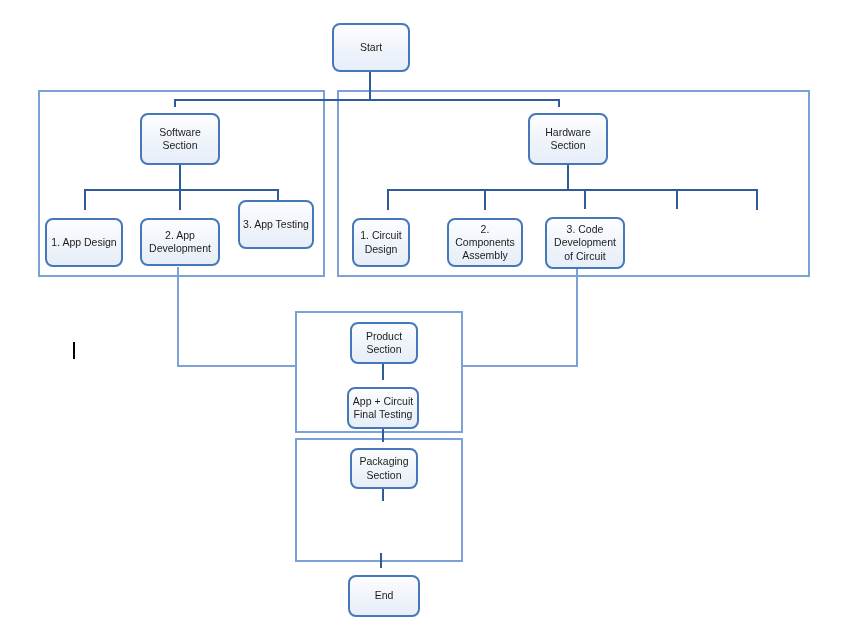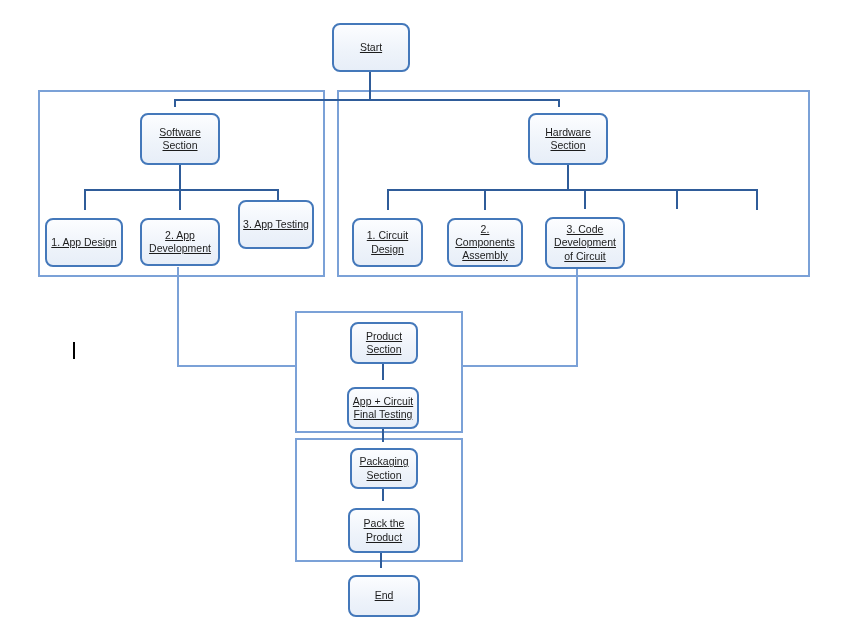--- a/index.html
+++ b/index.html
@@ -15,21 +15,21 @@
   .lv,.lh{position:absolute;}
   .lv{width:2px;}
   .lh{height:2px;}
   .dark{background:#2f5c99;}
   .light{background:#7ba1d7;}
   
   .node{
     position:absolute;box-sizing:border-box;
     border:2px solid #4478ba;border-radius:8px;
     background:linear-gradient(180deg,#fcfdff 0%,#eef3fa 60%,#e7eef8 100%);
-    display:flex;align-items:center;justify-content:center;text-align:center;text-decoration:underline;
+    display:flex;align-items:center;justify-content:center;text-align:center;
   }
   .node::before{
     content:"";position:absolute;left:-8px;top:-8px;
     width:calc(100% + 10px);height:100%;
     background:#4e80bd;border-radius:7px;z-index:-1;
   }
   .node .label{
     position:relative;z-index:1;font-size:10.5px;line-height:1.25;
     padding:0 2px;width:100%;box-sizing:border-box;
   }
@@ -90,41 +90,38 @@
   <div class="node" style="left:45px;top:218px;width:78px;height:49px">
     <span class="label">1. App Design</span>
   </div>
   <div class="node" style="left:140px;top:218px;width:80px;height:48px">
     <span class="label">2. App Development</span>
   </div>
   <div class="node" style="left:238px;top:200px;width:76px;height:49px">
     <span class="label">3. App Testing</span>
   </div>
 
-  <div class="node" style="left:352px;top:218px;width:71px;height:49px">
+  <div class="node" style="left:352px;top:218px;width:58px;height:49px">
     <span class="label">1. Circuit Design</span>
   </div>
   <div class="node" style="left:447px;top:218px;width:76px;height:49px">
     <span class="label">2. Components Assembly</span>
   </div>
   <div class="node" style="left:545px;top:217px;width:80px;height:52px">
     <span class="label">3. Code Development of Circuit</span>
   </div>
 
   <div class="node" style="left:350px;top:322px;width:68px;height:42px">
     <span class="label">Product Section</span>
   </div>
   <div class="node" style="left:347px;top:387px;width:72px;height:42px">
     <span class="label">App + Circuit Final Testing</span>
   </div>
 
   <div class="node" style="left:350px;top:448px;width:68px;height:41px">
     <span class="label">Packaging Section</span>
   </div>
-  <div class="node" style="left:348px;top:508px;width:72px;height:45px">
-    <span class="label">Pack the Product</span>
-  </div>
 
   <div class="node" style="left:348px;top:575px;width:72px;height:42px">
     <span class="label">End</span>
   </div>
 
 </div>
 
 </body></html>

